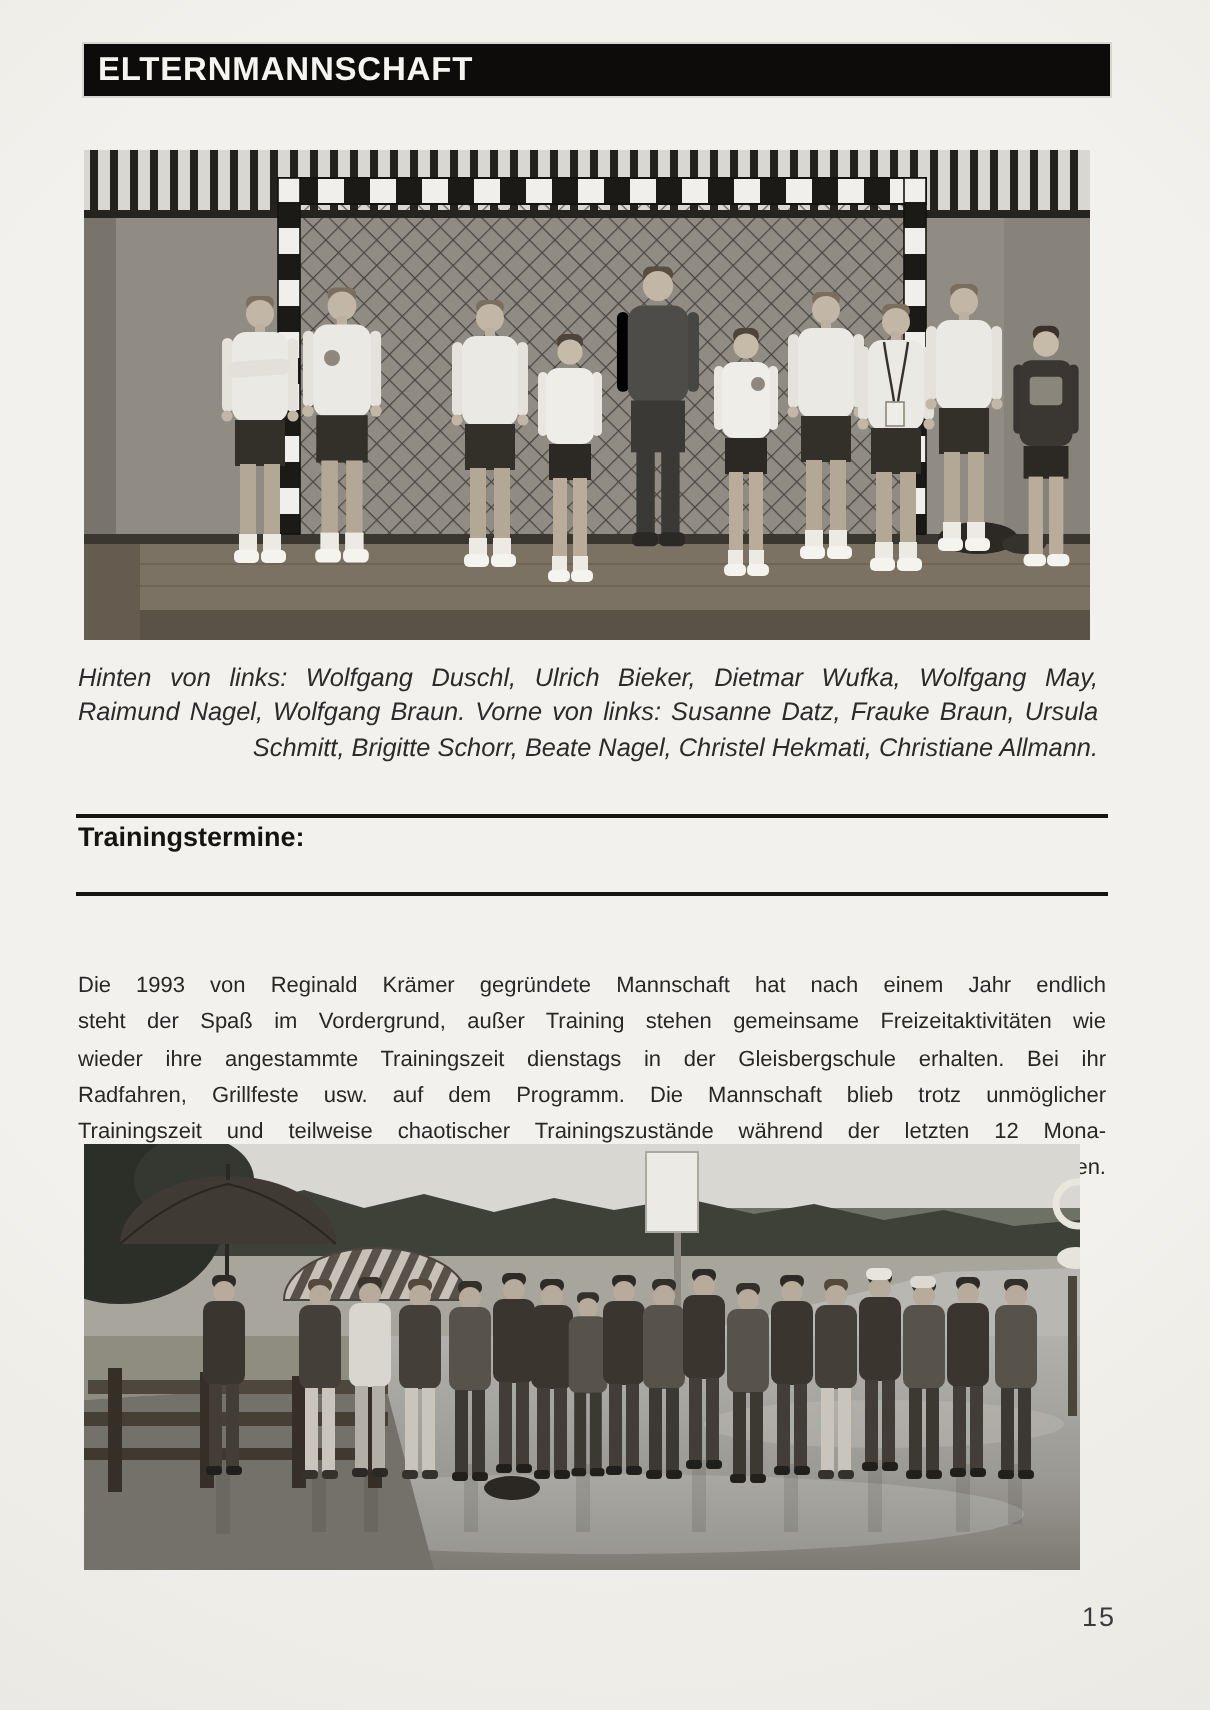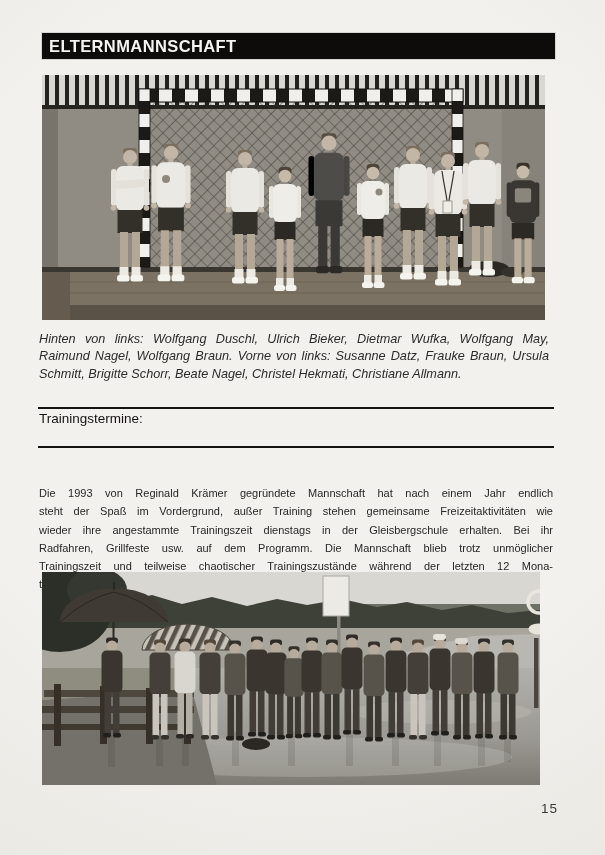--- a/index.html
+++ b/index.html
@@ -6,44 +6,44 @@
   body{
     width:605px;height:855px;
     background:#f1efeb;
     font-family:"Liberation Sans",sans-serif;
     color:#222;
     position:relative;
     overflow:hidden;
   }
   .page{position:absolute;inset:0;background:radial-gradient(circle at 50% 40%, #f3f1ed 60%, #ebe9e4 100%);}
   .title-bar{
-    position:absolute;left:42px;top:33px;width:513px;height:26px;
+    position:absolute;left:42px;top:22px;width:513px;height:26px;
     background:#0d0c0a;
     display:flex;align-items:center;
     box-shadow:0 0 0 1px #d8d6d1;
   }
   .title-bar span{
     color:#f5f4f1;font-weight:800;font-size:16.5px;letter-spacing:.4px;
     padding-left:7px;line-height:26px;white-space:nowrap;
   }
   .photo{position:absolute;overflow:hidden;background:#8a867e;}
   .photo svg{display:block;width:100%;height:100%;}
   .photo1{left:42px;top:75px;width:503px;height:245px;}
   .photo2{left:42px;top:572px;width:498px;height:213px;}
   .caption{
     position:absolute;left:39px;top:331px;width:510px;
     font-style:italic;font-size:12.7px;line-height:17.3px;color:#2b2b2b;
   }
   .jl{text-align:justify;text-align-last:justify;white-space:normal;}
-  .ll{text-align:left;}
+  .ll{text-align:right;}
   .rule{position:absolute;left:38px;width:516px;height:2px;background:#151413;}
   .r1{top:407px;} .r2{top:446px;}
   .t-head{
     position:absolute;left:39px;top:411px;
-    font-weight:normal;font-size:13.5px;color:#151413;
+    font-weight:bold;font-size:13.5px;color:#151413;
   }
   .t-row{position:absolute;left:39px;top:428px;width:515px;height:16px;font-size:13px;color:#2b2b2b;}
   .t-label{position:absolute;left:0;}
   .t-time{position:absolute;left:106px;}
   .t-trainer{position:absolute;left:357px;}
   .article{
     position:absolute;left:39px;top:484px;width:514px;
     font-size:11px;line-height:18.3px;color:#272727;
   }
   .page-number{

